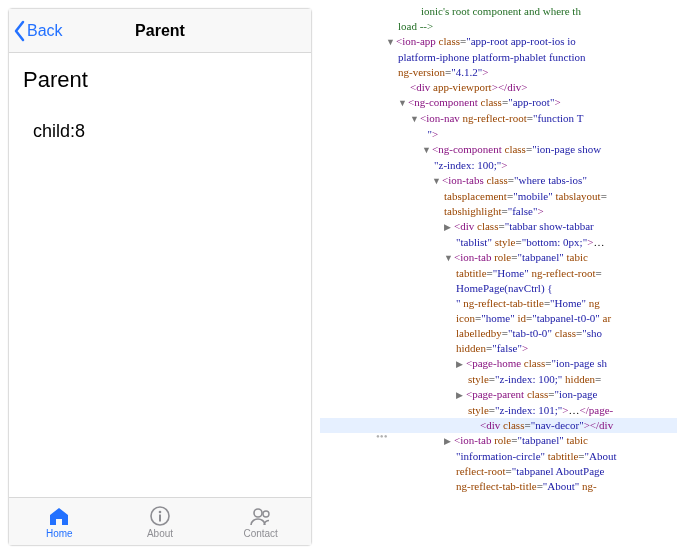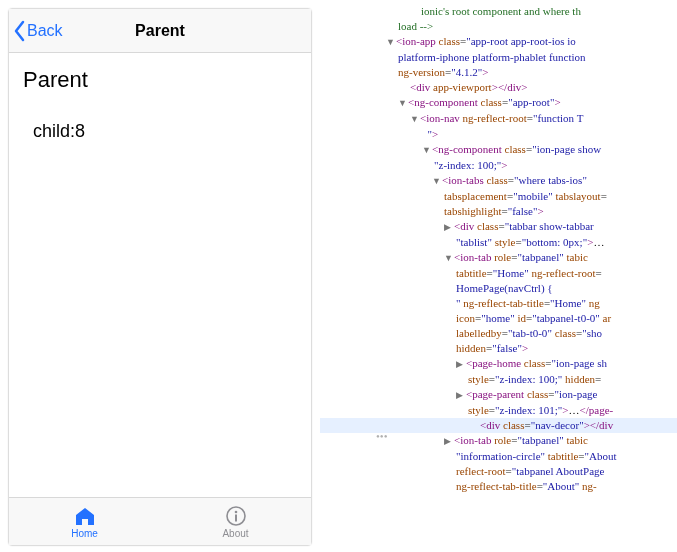--- a/index.html
+++ b/index.html
@@ -123,20 +123,31 @@
         <div class="tab">
           <span class="tab-icon">
             <svg viewBox="0 0 24 22">
                 <circle cx="12" cy="11" r="9" fill="none" stroke="#8e8e93" stroke-width="1.6"></circle>
                 <circle cx="12" cy="7" r="1.3" fill="#8e8e93"></circle>
                 <rect x="11" y="9.5" width="2" height="7" fill="#8e8e93"></rect>
               </svg>
           </span>
           <span>About</span>
         </div>
+        <div class="tab">
+          <span class="tab-icon">
+            <svg viewBox="0 0 24 22">
+                <circle cx="9" cy="8" r="4" fill="none" stroke="#8e8e93" stroke-width="1.6"></circle>
+                <path d="M2 20c0-4 4-6 7-6s7 2 7 6" fill="none" stroke="#8e8e93" stroke-width="1.6"></path>
+                <circle cx="17" cy="9" r="3" fill="none" stroke="#8e8e93" stroke-width="1.4"></circle>
+                <path d="M15 20c0-3 3-4.5 5-4.5" fill="none" stroke="#8e8e93" stroke-width="1.4"></path>
+              </svg>
+          </span>
+          <span>Contact</span>
+        </div>
       </div>
     </div>
   </div>
 
   <div class="devtools-col">
     <div class="src-line i2"><span class="comment">    ionic's root component and where th</span></div>
     <div class="src-line i1"><span class="comment">load --&gt;</span></div>
     <div class="src-line i1"><span class="arrow down"></span><span class="punct">&lt;</span><span class="tag">ion-app</span> <span class="attr">class</span>=<span class="val">"<span>app-root app-root-ios io</span></span></div>
     <div class="src-line i1"><span class="val">platform-iphone platform-phablet function</span></div>
     <div class="src-line i1"><span class="attr">ng-version</span>=<span class="val">"<span>4.1.2</span>"</span><span class="punct">&gt;</span></div>

